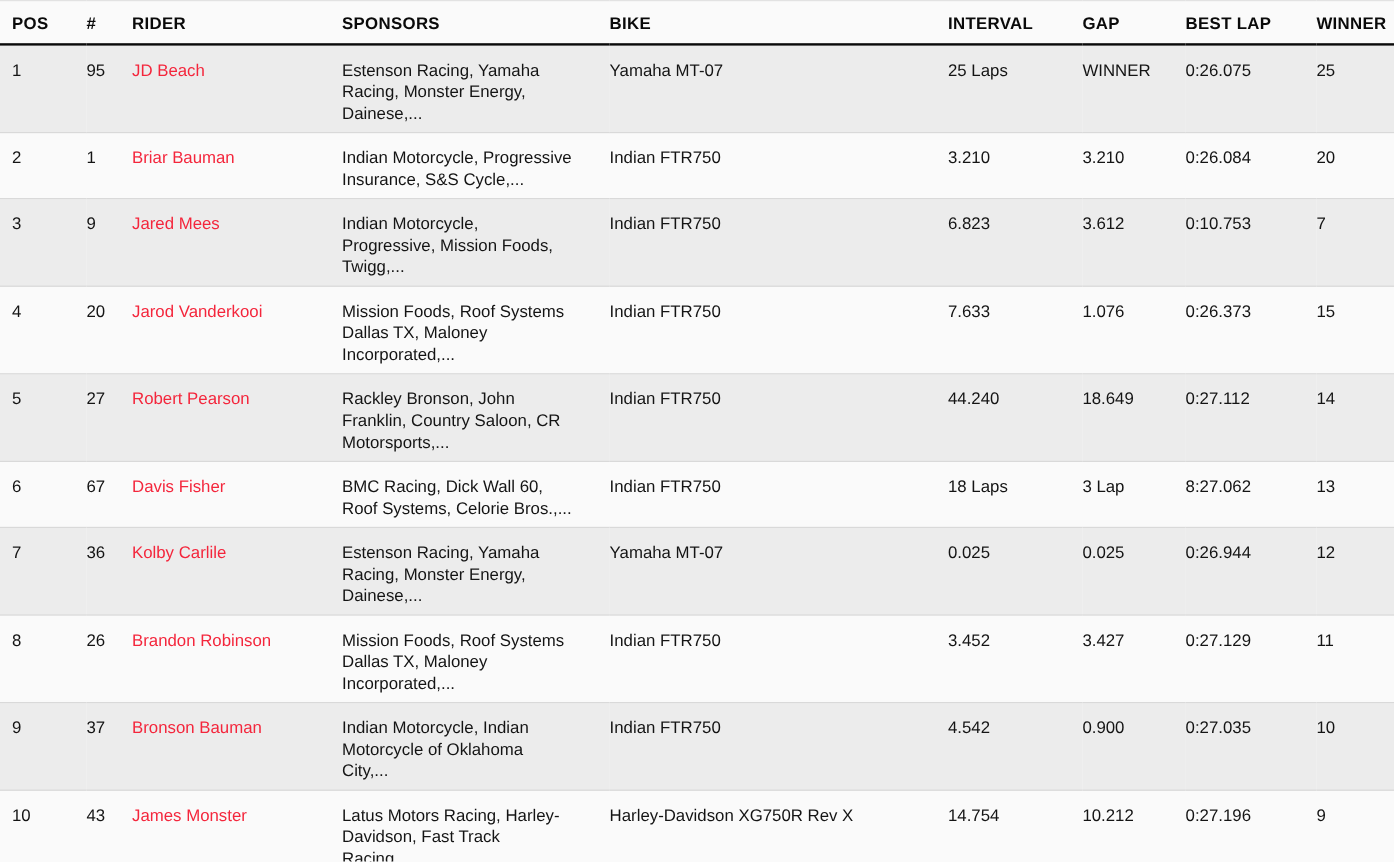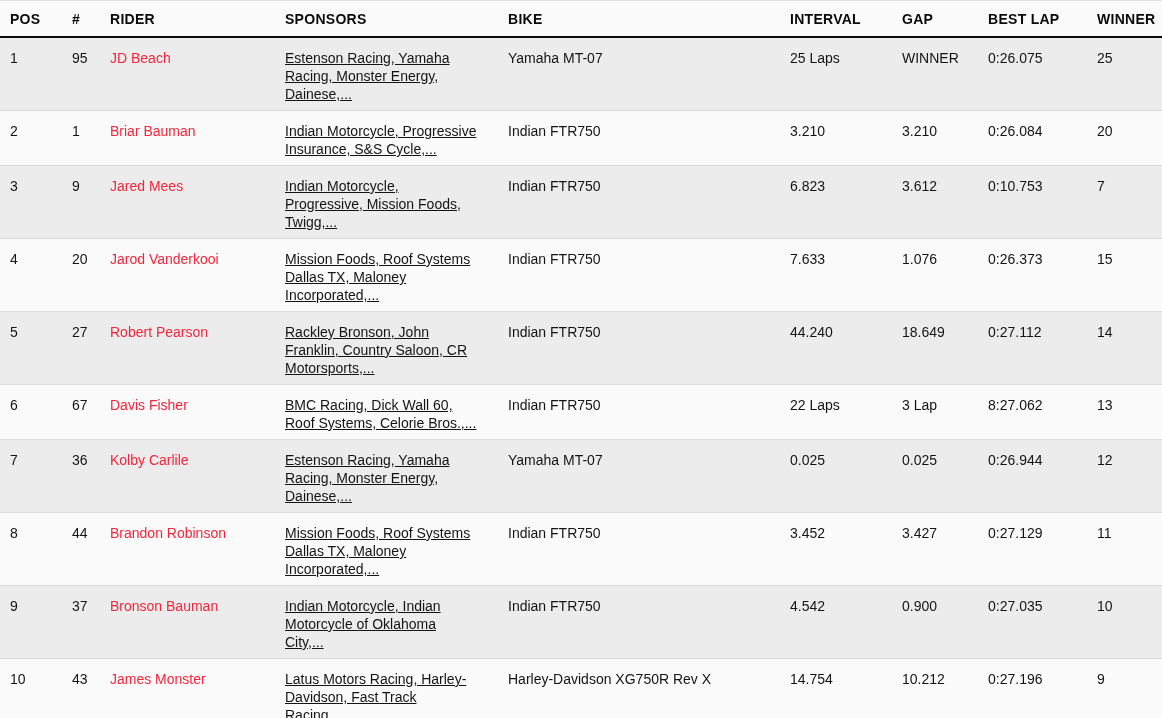--- a/index.html
+++ b/index.html
@@ -36,21 +36,21 @@
     vertical-align:top;
     font-size:14px;
     line-height:18px;
     padding:11px 14px 7px 0;
     border-top:1px solid var(--divider);
   }
   tbody tr:first-child td{border-top:none;}
   tbody td:first-child{padding-left:10px;}
   tbody tr:nth-child(odd){background:var(--row-gray);}
   tbody tr:nth-child(even){background:var(--row-white);}
-  td.col-sponsors{padding-right:30px;text-decoration:underline;}
+  td.col-sponsors{padding-right:30px;}
   .rider-link{
     color:var(--accent-red);
     cursor:pointer;
     text-decoration:none;
   }
 </style>
 </head>
 <body>
 
 <table class="results">
@@ -133,39 +133,39 @@
     <td class="col-gap">18.649</td>
     <td class="col-best-lap">0:27.112</td>
     <td class="col-points">14</td>
   </tr>
       <tr>
     <td class="col-pos">6</td>
     <td class="col-num">67</td>
     <td class="col-rider"><span class="rider-link">Davis Fisher</span></td>
     <td class="col-sponsors">BMC Racing, Dick Wall 60, Roof Systems, Celorie Bros.,...</td>
     <td class="col-bike">Indian FTR750</td>
-    <td class="col-interval">22 Laps</td>
+    <td class="col-interval">18 Laps</td>
     <td class="col-gap">3 Lap</td>
     <td class="col-best-lap">8:27.062</td>
     <td class="col-points">13</td>
   </tr>
       <tr>
     <td class="col-pos">7</td>
     <td class="col-num">36</td>
     <td class="col-rider"><span class="rider-link">Kolby Carlile</span></td>
     <td class="col-sponsors">Estenson Racing, Yamaha Racing, Monster Energy, Dainese,...</td>
     <td class="col-bike">Yamaha MT-07</td>
     <td class="col-interval">0.025</td>
     <td class="col-gap">0.025</td>
     <td class="col-best-lap">0:26.944</td>
     <td class="col-points">12</td>
   </tr>
       <tr>
     <td class="col-pos">8</td>
-    <td class="col-num">44</td>
+    <td class="col-num">26</td>
     <td class="col-rider"><span class="rider-link">Brandon Robinson</span></td>
     <td class="col-sponsors">Mission Foods, Roof Systems Dallas TX, Maloney Incorporated,...</td>
     <td class="col-bike">Indian FTR750</td>
     <td class="col-interval">3.452</td>
     <td class="col-gap">3.427</td>
     <td class="col-best-lap">0:27.129</td>
     <td class="col-points">11</td>
   </tr>
       <tr>
     <td class="col-pos">9</td>

